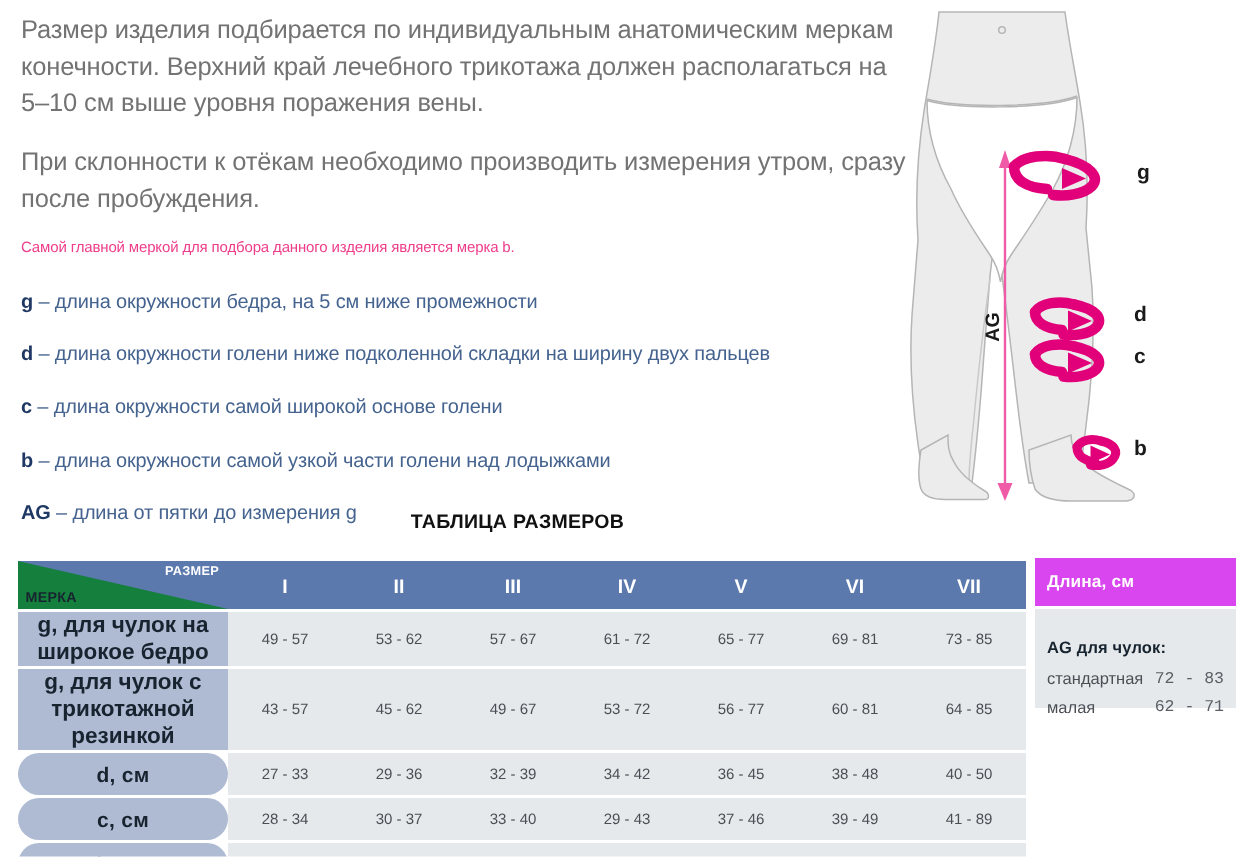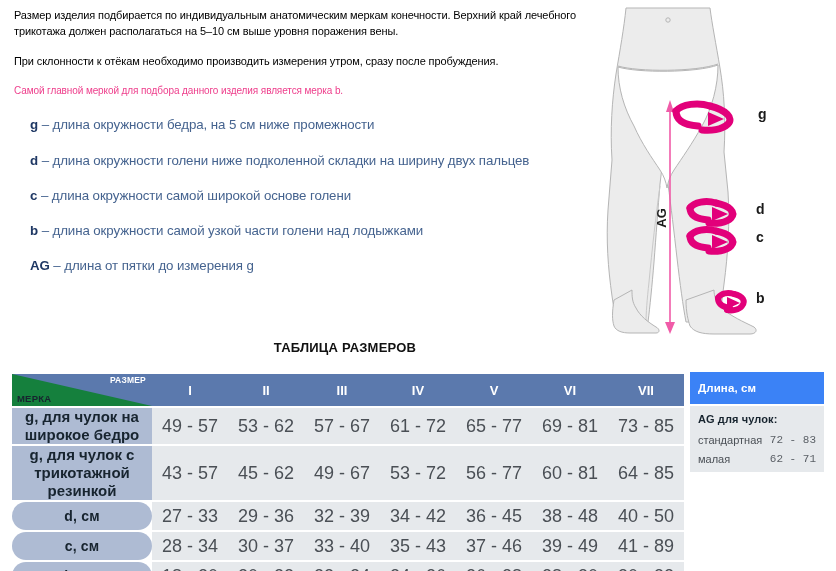--- a/index.html
+++ b/index.html
@@ -22,36 +22,36 @@
   }
 
   #text-column {
     position: absolute;
     left: 14px;
     top: 8px;
     width: 600px;
   }
 
   .para {
-    font-size: 11px;
+    font-size: 17px;
     line-height: 1.45;
-    color: #000000;
+    color: #737373;
     margin: 0 0 14px 0;
     letter-spacing: -0.1px;
   }
 
   .highlight {
     font-size: 10px;
     line-height: 1.45;
     color: #ee3d8b;
     margin: 6px 0 18px 0;
     letter-spacing: -0.1px;
   }
 
-  .deflist { margin: 16px; padding: 0; }
+  .deflist { margin: 0; padding: 0; }
 
   .defrow {
     font-size: 13.3px;
     line-height: 1.3;
     color: #45638f;
     margin: 0 0 18px 0;
     letter-spacing: -0.1px;
   }
   .defrow:last-child { margin-bottom: 0; }
 
@@ -173,48 +173,48 @@
   }
   .lbl.big {
     font-size: 14px;
     letter-spacing: 0.2px;
     border-radius: 14px;
   }
 
   .val {
     background: #e6e9ec;
     color: #4a4f55;
-    font-size: 18px;
+    font-size: 10px;
     text-align: center;
     vertical-align: middle;
     height: 28px;
   }
   .row-tall .val { height: 32px; }
 
   
   #ag-panel {
     float: left;
     margin-left: 6px;
     width: 134px;
   }
   .ag-head {
     height: 32px;
-    background: #3b82f6;
+    background: #d946ef;
     color: #ffffff;
     font-size: 11.5px;
     font-weight: bold;
     display: flex;
     align-items: center;
     padding-left: 8px;
     letter-spacing: 0.1px;
     margin-bottom: 2px;
   }
   .ag-body {
     background: #e6e9ec;
-    padding: 7px 8px 8px 8px;
+    padding: 20px 8px 8px 8px;
     height: 66px;
   }
   .ag-title {
     font-size: 11px;
     font-weight: bold;
     color: #17242f;
     margin-bottom: 9px;
     letter-spacing: 0.1px;
   }
   .ag-row {
@@ -379,21 +379,21 @@
         <td class="val">34 - 42</td>
         <td class="val">36 - 45</td>
         <td class="val">38 - 48</td>
         <td class="val">40 - 50</td>
       </tr>
       <tr>
         <td class="lbl big">c, см</td>
         <td class="val">28 - 34</td>
         <td class="val">30 - 37</td>
         <td class="val">33 - 40</td>
-        <td class="val">35 - 43</td>
+        <td class="val">29 - 43</td>
         <td class="val">37 - 46</td>
         <td class="val">39 - 49</td>
         <td class="val">41 - 89</td>
       </tr>
       <tr>
         <td class="lbl big">b, см</td>
         <td class="val">18 - 20</td>
         <td class="val">20 - 22</td>
         <td class="val">22 - 24</td>
         <td class="val">24 - 26</td>

